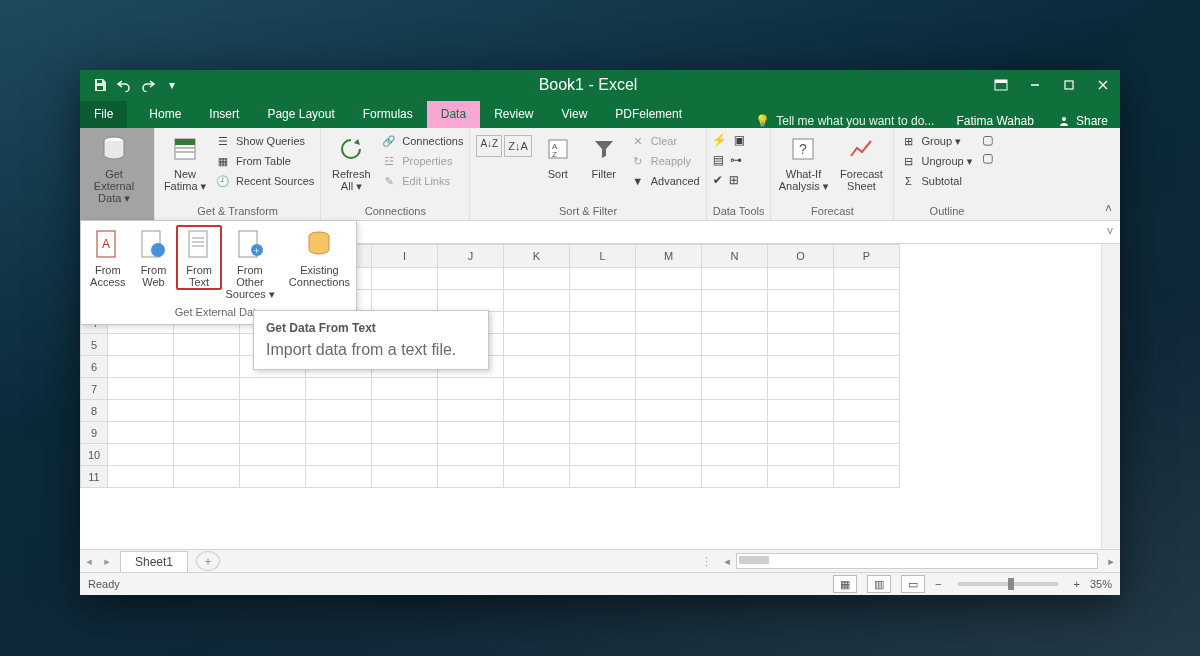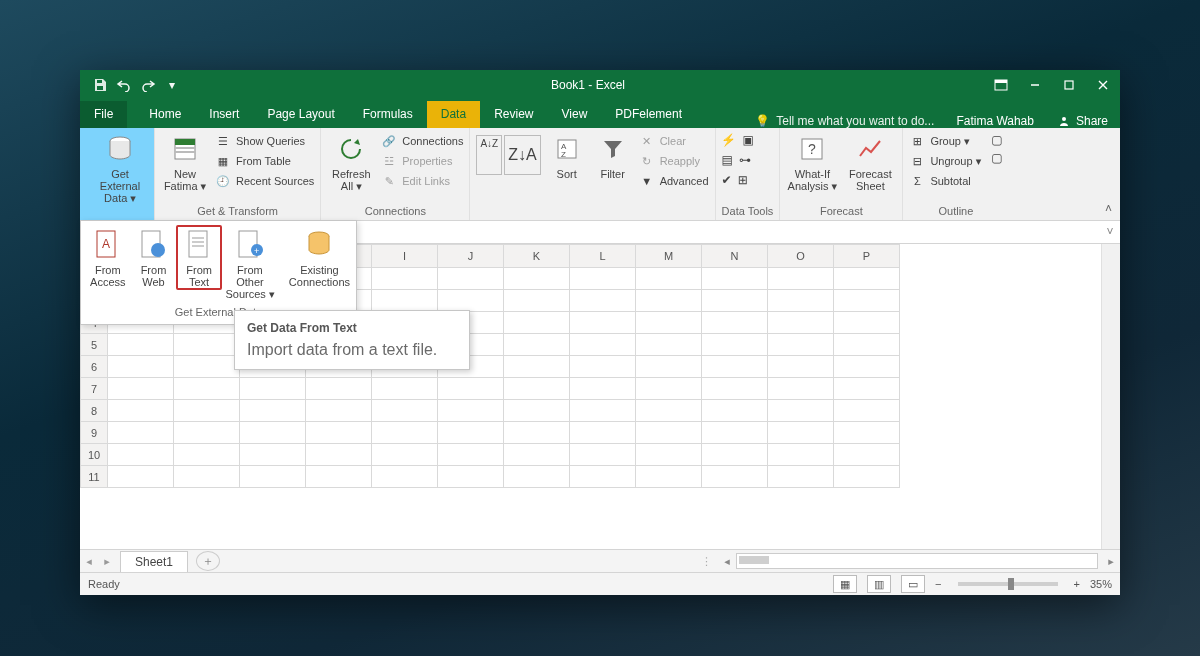--- a/index.html
+++ b/index.html
@@ -3,44 +3,44 @@
 <meta charset="utf-8">
 <style>
   html,body{margin:0;padding:0;font-family:"Segoe UI",Arial,sans-serif;font-size:12px;color:#444;}
   body{background:#0a2a3a;width:1200px;height:656px;overflow:hidden;position:relative;}
   .desktop-bg{position:absolute;inset:0;background:linear-gradient(160deg,#1e4a5e 0%,#0a2a3a 40%,#102838 70%,#253a48 100%);}
   .window{position:absolute;left:80px;top:70px;width:1040px;height:525px;background:#fff;box-shadow:0 10px 40px rgba(0,0,0,.5);display:flex;flex-direction:column;}
   
   .titlebar{height:30px;background:#0f703b;display:flex;align-items:center;color:#fff;}
   .qat{display:flex;align-items:center;gap:8px;padding:0 12px;}
   .qat .icon{width:16px;height:16px;display:flex;align-items:center;justify-content:center;color:#fff;opacity:.95;}
-  .title-center{flex:1;text-align:center;font-size:12px;}
+  .title-center{flex:1;text-align:center;font-size:16px;}
   .winbtns{display:flex;align-items:center;}
   .winbtns .wbtn{width:34px;height:30px;display:flex;align-items:center;justify-content:center;color:#fff;}
   
   .tabrow{height:28px;background:#0f703b;display:flex;align-items:flex-end;color:#fff;}
   .tab{padding:6px 14px 7px;font-size:12px;cursor:default;}
   .tab.file{background:#0b5c30;margin-right:8px;}
-  .tab.active{background:#eab308;color:#0f703b;}
+  .tab.active{background:#f9a8d4;color:#0f703b;}
   .tabrow .spacer{flex:1;}
   .tabrow .tell{display:flex;align-items:center;gap:6px;padding:0 10px;opacity:.9;font-size:12px;}
   .tabrow .user{padding:0 12px;font-size:12px;}
   .tabrow .share{display:flex;align-items:center;gap:6px;padding:0 12px;font-size:12px;}
   
   .ribbon{background:#f1f1f1;border-bottom:1px solid #d4d4d4;display:flex;align-items:stretch;height:92px;position:relative;}
   .group{display:flex;flex-direction:column;border-right:1px solid #e0e0e0;padding:3px 6px 0;}
   .group .g-body{flex:1;display:flex;align-items:flex-start;gap:6px;}
   .group .g-label{text-align:center;font-size:11px;color:#666;padding:2px 0 3px;}
   .bigbtn{display:flex;flex-direction:column;align-items:center;justify-content:flex-start;width:56px;text-align:center;font-size:11px;line-height:12px;padding-top:2px;gap:3px;}
   .bigbtn .bicon{width:32px;height:32px;display:flex;align-items:center;justify-content:center;}
   .smallstack{display:flex;flex-direction:column;gap:4px;padding-top:2px;}
   .smallbtn{display:flex;align-items:center;gap:5px;font-size:11px;color:#444;white-space:nowrap;}
   .smallbtn.dim{color:#a0a0a0;}
   .smallbtn .sicon{width:16px;height:16px;display:flex;align-items:center;justify-content:center;}
-  .hl{background:#7dd3fc;align-items:flex-end;}
+  .hl{background:#a3a3a3;}
   .ribbon-collapse{position:absolute;right:8px;bottom:4px;font-size:12px;color:#666;}
   
   .dropdown-panel{position:absolute;left:0;top:150px;width:275px;background:#fff;border:1px solid #c6c6c6;box-shadow:2px 2px 6px rgba(0,0,0,.15);z-index:10;}
   .dropdown-body{display:flex;align-items:flex-start;padding:4px 4px 0;}
   .dd-bigbtn{display:flex;flex-direction:column;align-items:center;justify-content:flex-start;width:48px;text-align:center;font-size:11px;line-height:12px;padding:2px 2px;gap:3px;}
   .dd-bigbtn.sel{border:2px solid #c83232;border-radius:2px;padding:0 0;}
   .dd-bigbtn .dicon{width:32px;height:34px;display:flex;align-items:center;justify-content:center;}
   .dd-label{text-align:center;font-size:11px;color:#666;padding:4px 0 6px;}
   
   .tooltip{position:absolute;left:85px;top:236px;width:210px;background:#fff;border:1px solid #c6c6c6;box-shadow:2px 2px 6px rgba(0,0,0,.2);padding:10px 12px;z-index:11;}
@@ -240,21 +240,21 @@
         </div>
       </div>
       <div class="g-label">Connections</div>
     </div>
 
     <div class="group">
       <div class="g-body">
         <div style="display:flex;flex-direction:column;align-items:flex-start;gap:2px;padding-top:4px">
           <div style="display:flex;gap:2px">
             <span style="border:1px solid #bbb;padding:2px 3px;font-size:10px">A↓Z</span>
-            <span style="border:1px solid #bbb;padding:10px 3px;font-size:16px">Z↓A</span>
+            <span style="border:1px solid #bbb;padding:4px 3px;font-size:11px">Z↓A</span>
           </div>
         </div>
         <div class="bigbtn" style="width:40px">
           <span class="bicon">
               <svg width="24" height="24">
                 <rect x="3" y="3" width="18" height="18" fill="#fff" stroke="#888"></rect>
                 <text x="6" y="12" font-size="8" fill="#555">A</text>
                 <text x="6" y="20" font-size="8" fill="#555">Z</text>
               </svg>
             </span>
@@ -276,20 +276,21 @@
           <div class="smallbtn dim">
               <span class="sicon">↻</span>
               <span>Reapply</span>
             </div>
           <div class="smallbtn">
               <span class="sicon">▼</span>
               <span>Advanced</span>
             </div>
         </div>
       </div>
+      <div class="g-label">Sort &amp; Filter</div>
     </div>
 
     <div class="group">
       <div class="g-body">
         <div class="smallstack" style="gap:6px">
           <div style="display:flex;gap:6px">
             <span class="sicon">⚡</span>
             <span class="sicon">▣</span>
           </div>
           <div style="display:flex;gap:6px">
@@ -621,16 +622,16 @@
             <path d="M5 8v14c0 2 5 4 10 4s10-2 10-4V8" fill="#f5c36a" stroke="#c9953a"></path>
           </svg>
         </span>
       <span style="white-space:pre-line">Existing
 Connections</span>
     </div>
   </div>
   <div class="dd-label">Get External Data</div>
 </div>
 
-<div class="tooltip" style="left:234px;top:310px">
+<div class="tooltip" style="left:253px;top:310px">
   <div class="tooltip-title">Get Data From Text</div>
   <div class="tooltip-body">Import data from a text file.</div>
 </div>
 
 </body></html>

